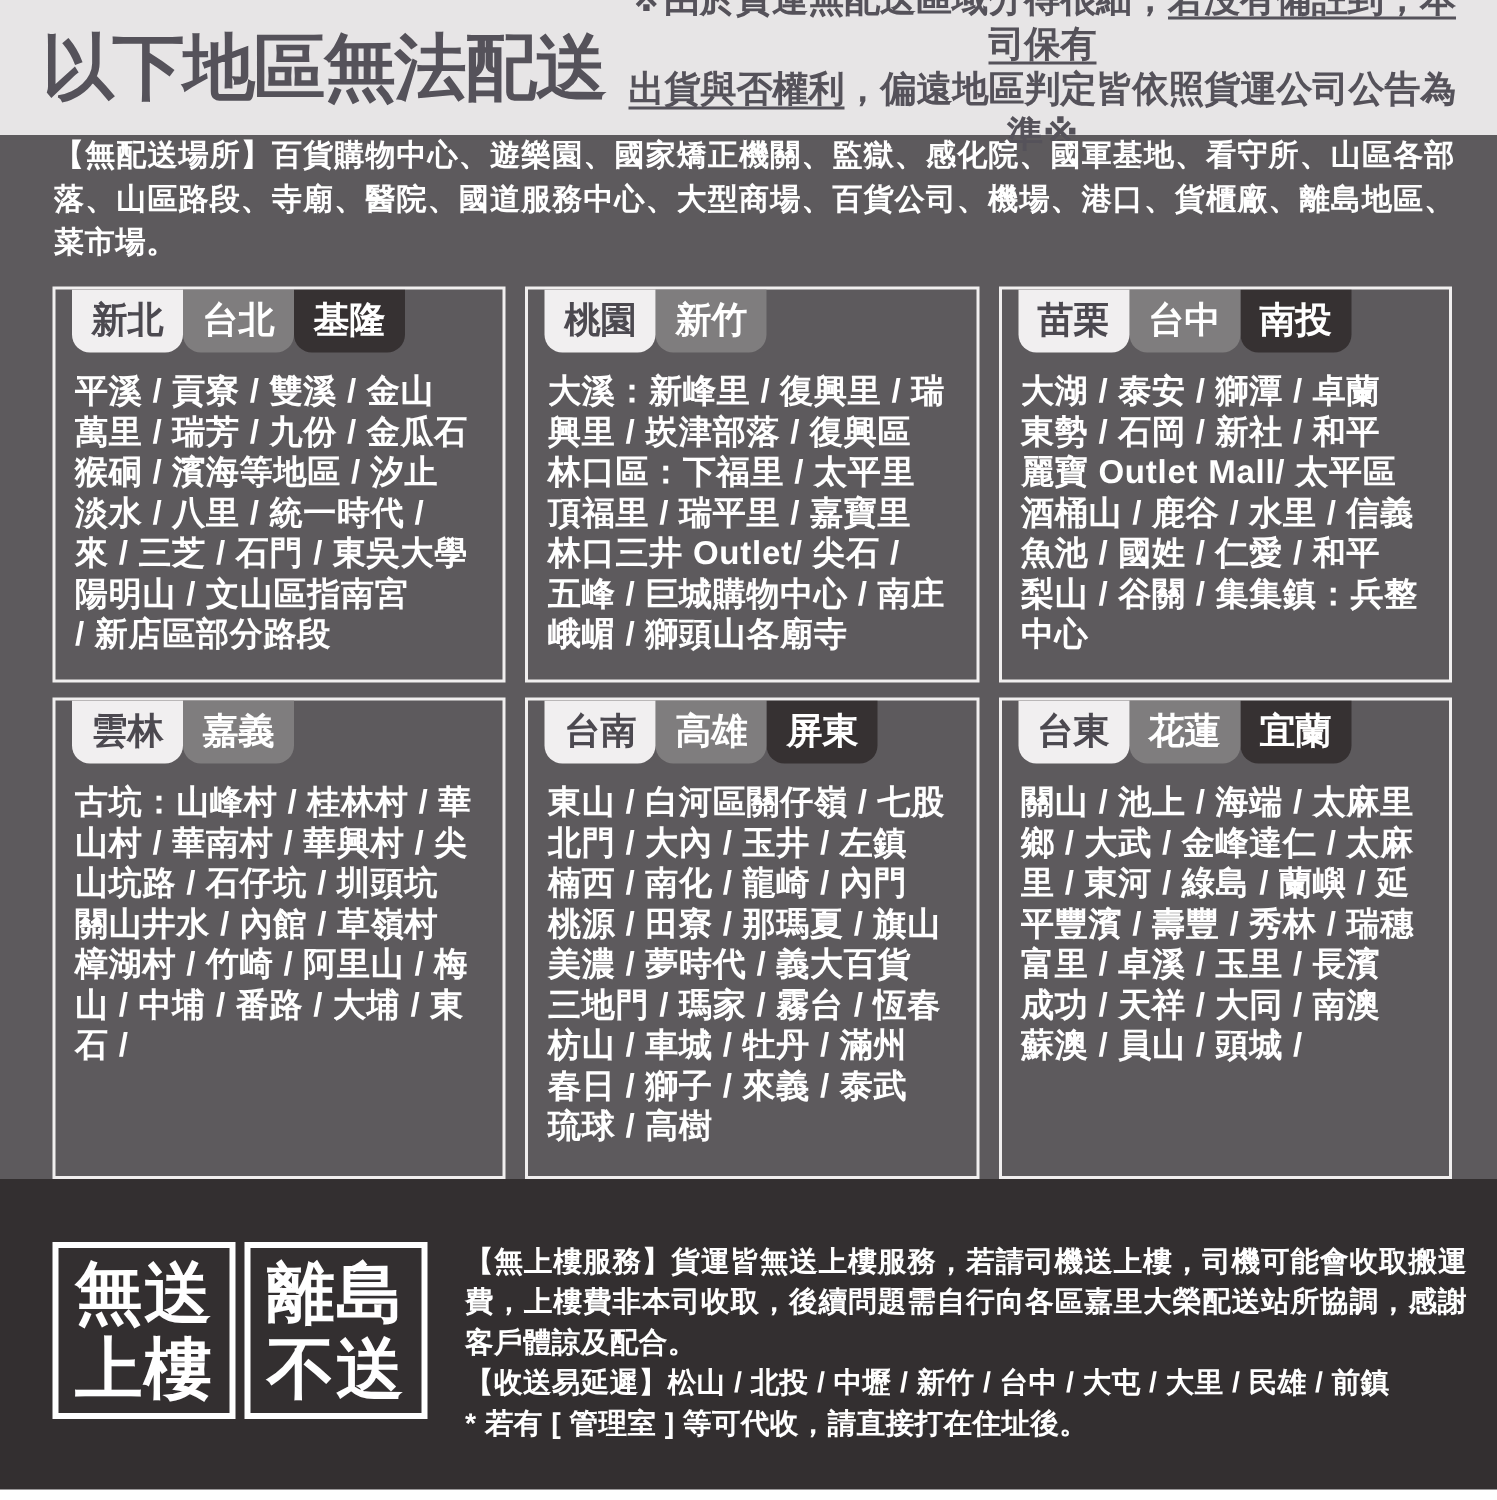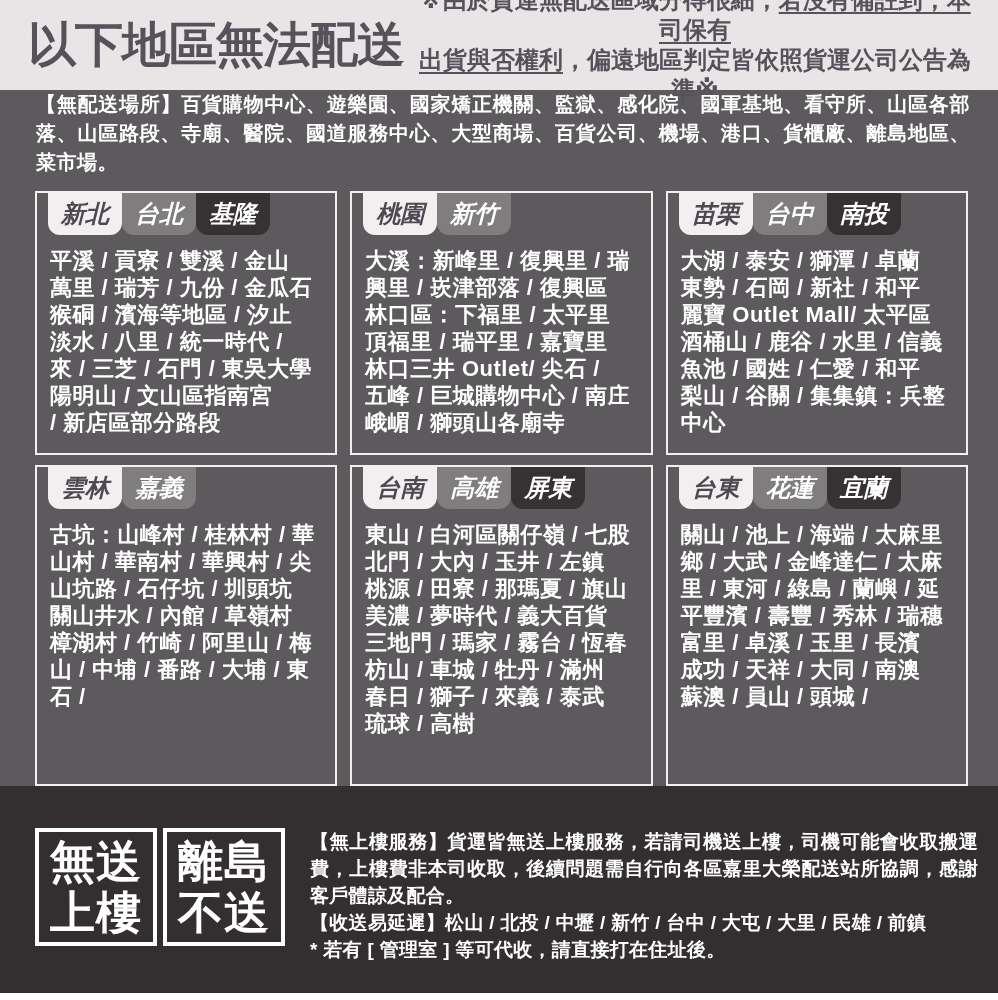--- a/index.html
+++ b/index.html
@@ -15,21 +15,21 @@
   .header{height:90px;background:var(--header-bg);display:flex;align-items:center;padding:0 22px 0 28px;}
   .title{font-size:48px;font-weight:900;color:var(--header-text);letter-spacing:-1px;white-space:nowrap;}
   .header-note{flex:1;text-align:center;font-size:24px;line-height:30px;color:var(--header-text);margin-left:10px;}
   .header-note .u{text-decoration:underline;text-underline-offset:4px;text-decoration-thickness:1.5px;}
 
   
   .band{height:696px;background:var(--band-bg);}
   .places{color:var(--light-text);font-size:20px;line-height:29px;margin:0 28px 0 36px;text-align:justify;letter-spacing:0.5px;}
   .grid{display:grid;grid-template-columns:repeat(3,1fr);grid-template-rows:264px 321px;column-gap:13px;row-gap:10px;margin:14px 30px 0 35px;}
   .region-box{border:2px solid var(--box-border);overflow:hidden;}
-  .tabs{display:flex;margin-left:11px;font-style:italic;}
+  .tabs{display:flex;margin-left:11px;}
   .tab{height:42px;line-height:42px;padding:0 13px;font-size:24px;border-radius:0 0 12px 12px;white-space:nowrap;}
   .tab.light{background:var(--tab-light-bg);color:var(--tab-light-text);z-index:3;position:relative;}
   .tab.medium{background:var(--tab-medium-bg);color:var(--light-text);z-index:2;position:relative;}
   .tab.dark{background:var(--tab-dark-bg);color:var(--light-text);z-index:1;position:relative;}
   .areas{margin:12px 12px 0 13px;color:var(--light-text);font-size:22px;line-height:27px;letter-spacing:0.5px;}
   .areas .line{white-space:nowrap;}
 
   
   .footer{height:207px;background:var(--footer-bg);display:flex;padding:42px 20px 0 35px;gap:15px;}
   .stamps{display:flex;gap:6px;margin-right:10px;}
@@ -120,20 +120,21 @@
 
   <div class="region-box">
     <div class="tabs">
             <div class="tab light">台南</div>
             <div class="tab medium">高雄</div>
             <div class="tab dark">屏東</div>
           </div>
     <div class="areas">
             <div class="line">東山 / 白河區關仔嶺 / 七股</div>
             <div class="line">北門 / 大內 / 玉井 / 左鎮</div>
+            <div class="line">楠西 / 南化 / 龍崎 / 內門</div>
             <div class="line">桃源 / 田寮 / 那瑪夏 / 旗山</div>
             <div class="line">美濃 / 夢時代 / 義大百貨</div>
             <div class="line">三地門 / 瑪家 / 霧台 / 恆春</div>
             <div class="line">枋山 / 車城 / 牡丹 / 滿州</div>
             <div class="line">春日 / 獅子 / 來義 / 泰武</div>
             <div class="line">琉球 / 高樹</div>
           </div>
   </div>
 
   <div class="region-box">

